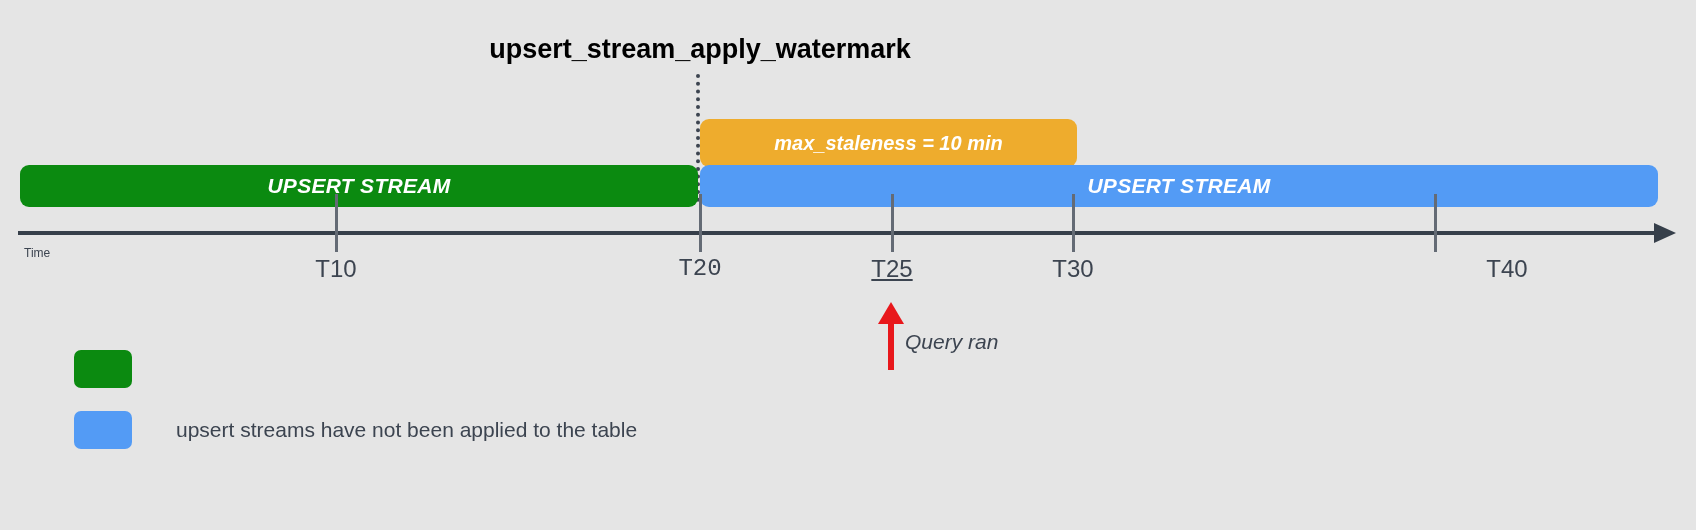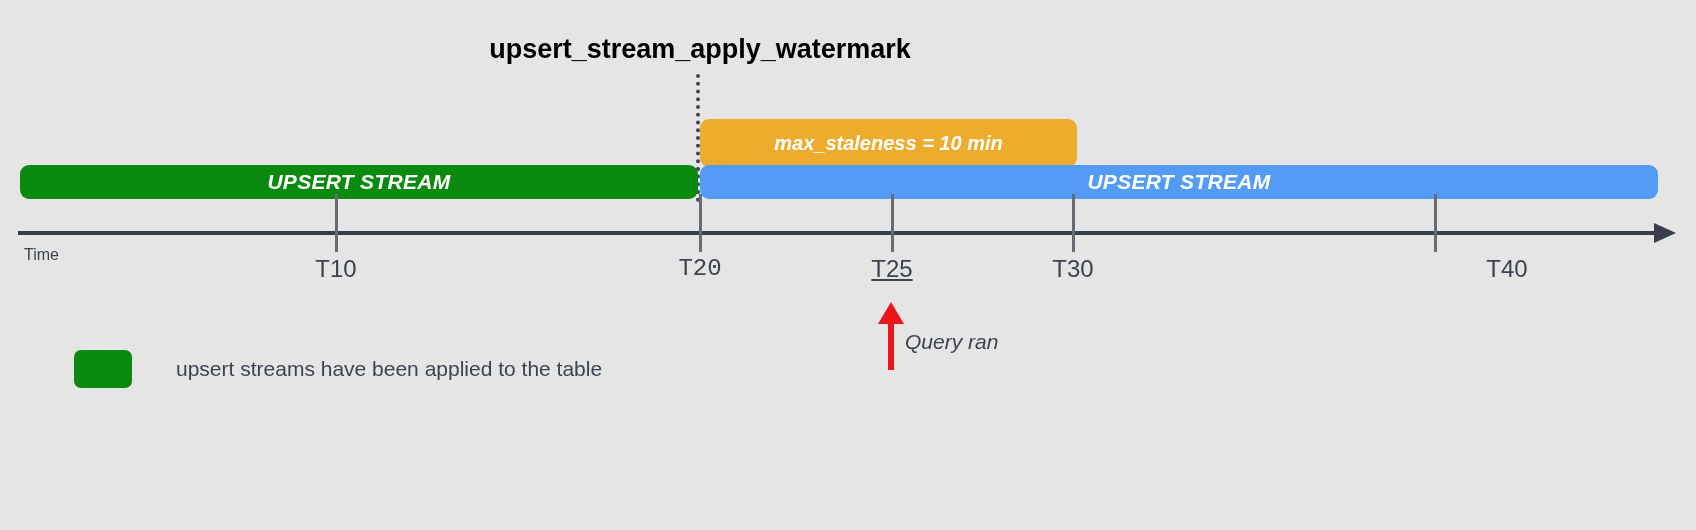--- a/index.html
+++ b/index.html
@@ -58,21 +58,21 @@
     font-weight: bold;
     font-style: italic;
     color: #ffffff;
     white-space: nowrap;
   }
 
   
   .stream-bar {
     position: absolute;
     top: 165px;
-    height: 34px;
+    height: 42px;
     border-radius: 9px;
     display: flex;
     align-items: center;
     justify-content: center;
   }
   .stream-applied {
     left: 20px;
     width: 678px;
     background: #0b8a10;
   }
@@ -106,21 +106,21 @@
     width: 0;
     height: 0;
     border-top: 10px solid transparent;
     border-bottom: 10px solid transparent;
     border-left: 22px solid #363f4a;
   }
   .axis-name {
     position: absolute;
     left: 24px;
     top: 246px;
-    font-size: 16px;
+    font-size: 12px;
     color: #3c4450;
   }
 
   .tick {
     position: absolute;
     width: 3px;
     background: #646b75;
   }
   .tick-label {
     position: absolute;
@@ -216,16 +216,19 @@
       <div class="tick" style="left: 1434px; top: 194px; height: 58px;"></div>
       <div class="tick-label" style="left: 1507px; top: 255px;">T40</div>
     </div>
 
   <div class="query-arrow-head" style="border-bottom-color: rgb(232, 23, 27);"></div>
   <div class="query-arrow-shaft" style="background: rgb(232, 23, 27);"></div>
   <div class="query-label">Query ran</div>
 
   <div class="legend-item" style="top:350px">
     <span class="legend-swatch" id="legend-swatch-0" style="background: rgb(11, 138, 16);"></span>
-    <span class="legend-text">upsert streams have been applied to the table</span>
+  </div>
+  <div class="legend-item" style="top:411px">
+    <span class="legend-swatch" id="legend-swatch-1" style="background: rgb(83, 155, 245);"></span>
+    <span class="legend-text">upsert streams have not been applied to the table</span>
   </div>
 
 </div>
 
 </body></html>

